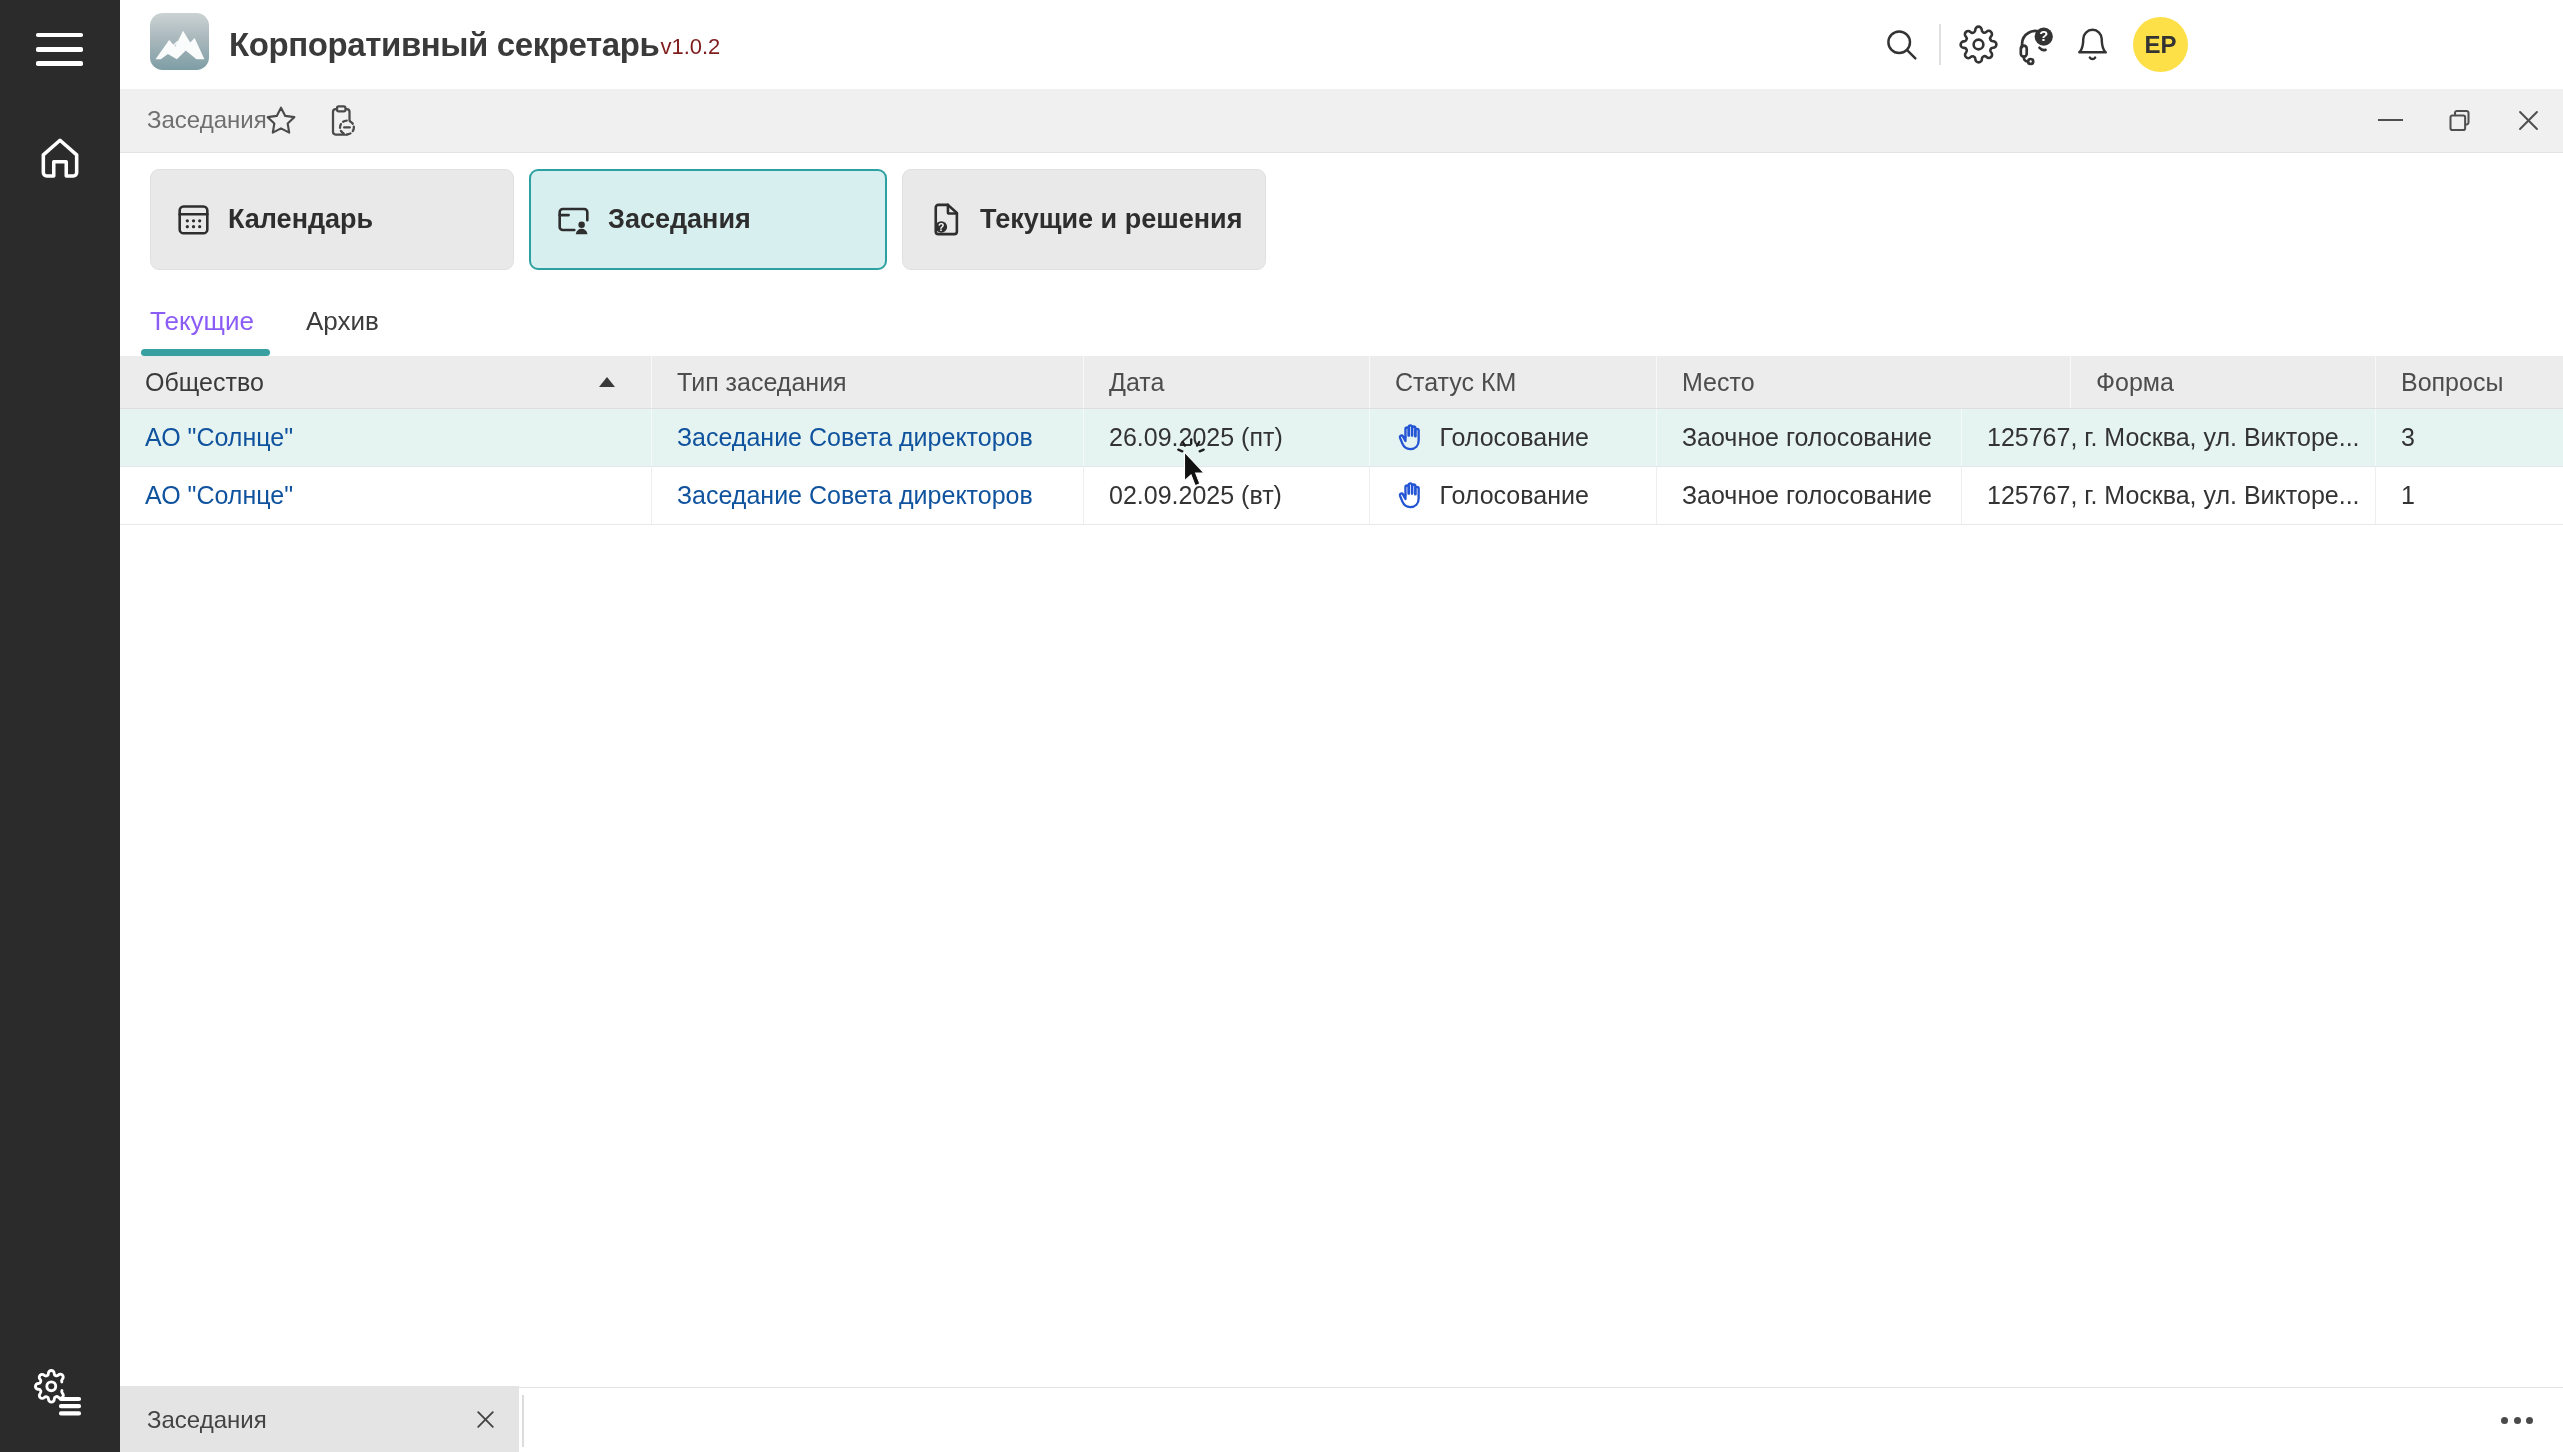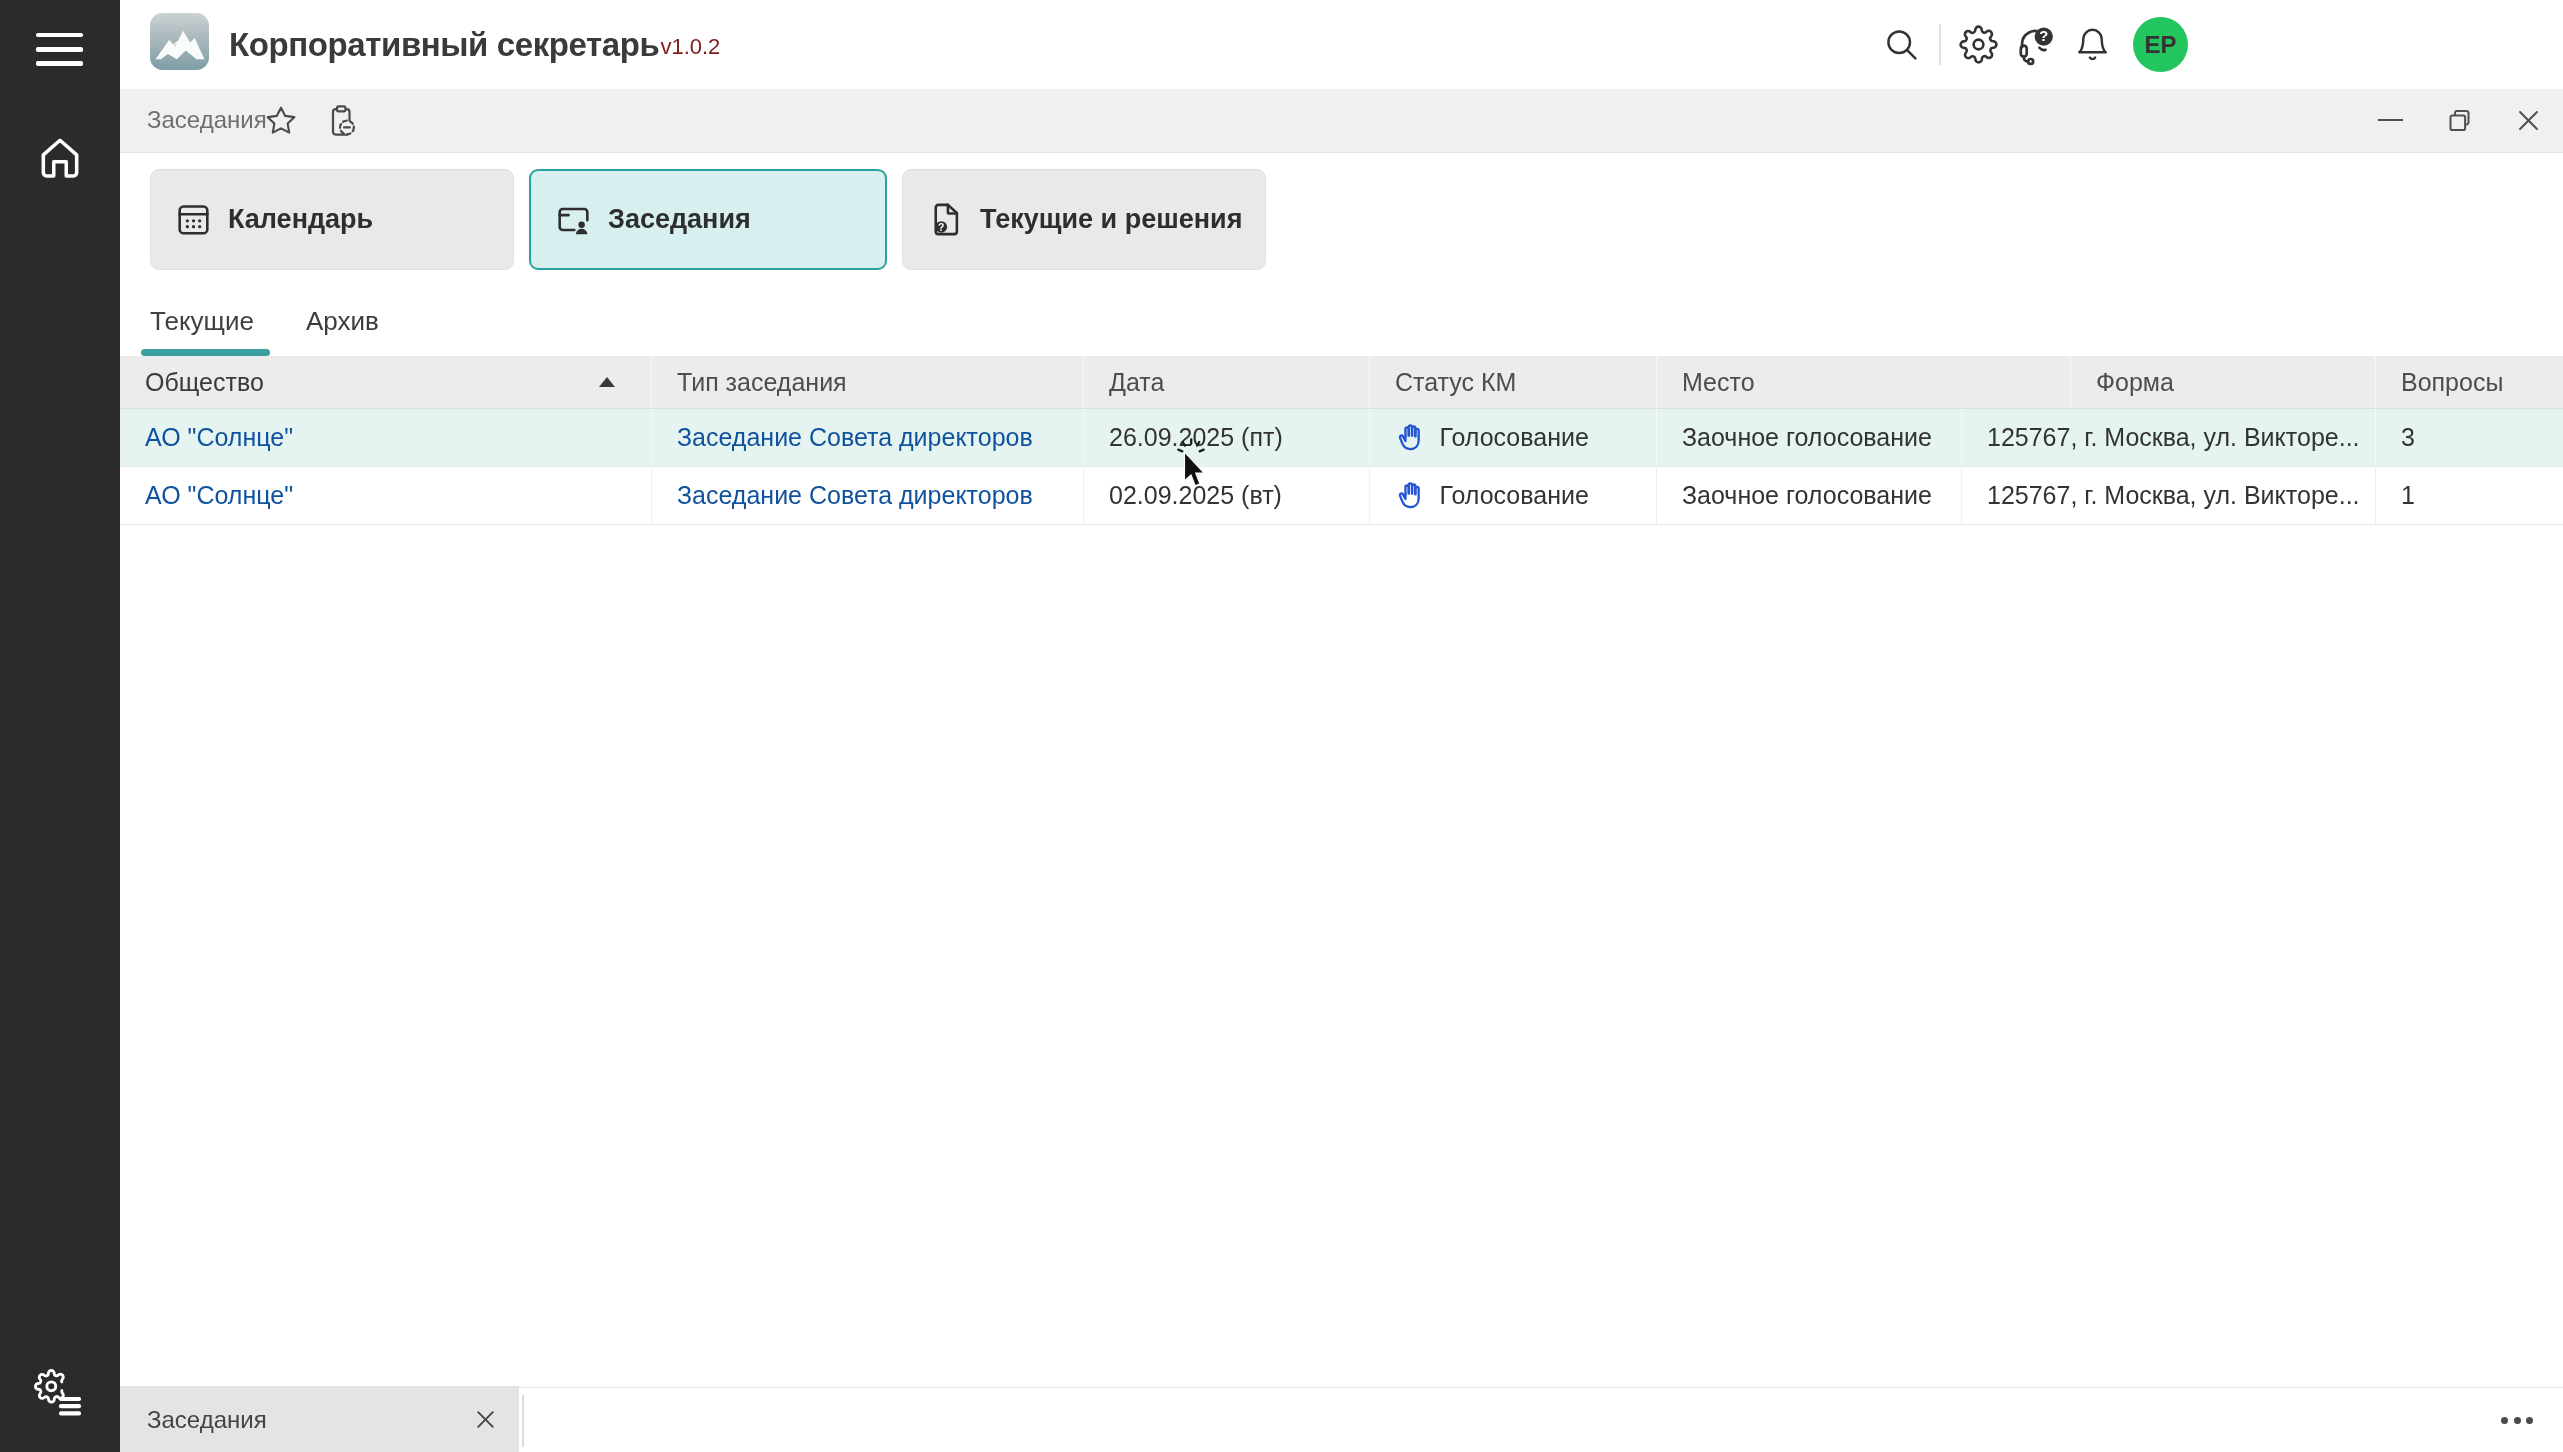--- a/index.html
+++ b/index.html
@@ -17,21 +17,21 @@
   
   .header{position:absolute;left:120px;top:0;width:2098px;height:89px;background:#fff;}
   .logo{position:absolute;left:30px;top:13.3px;width:59px;height:57px;border-radius:12.5px;
         background:linear-gradient(180deg,#ccd2d4 0%,#a9b8bc 45%,#7e9da5 100%);overflow:hidden;}
   .app-title{position:absolute;left:109px;top:0;height:89px;display:flex;align-items:center;}
   .app-title .t{font-size:33px;font-weight:700;color:#3a3a3a;letter-spacing:-0.4px;}
   .app-title .v{font-size:22px;color:#7f1d1d;margin-left:1px;margin-top:5.3px;}
   .hdr-right{position:absolute;right:0;top:0;height:89px;display:flex;align-items:center;}
   .hicon{width:57px;height:57px;display:flex;align-items:center;justify-content:center;color:#333;cursor:pointer;}
   .hdr-divider{width:1.8px;height:41px;background:#e0e0e0;margin:0 9px;}
-  .avatar{width:55px;height:55px;border-radius:50%;background:#22c55e;display:flex;align-items:center;justify-content:center;
+  .avatar{width:55px;height:55px;border-radius:50%;background:#fde047;display:flex;align-items:center;justify-content:center;
           font-size:24px;font-weight:700;color:#333;margin-left:12.5px;margin-right:30px;cursor:pointer;}
 
   
   .toolbar{position:absolute;left:120px;top:89px;width:2443px;height:64px;background:#f0f0f0;border-bottom:1.8px solid #e3e3e3;box-sizing:border-box;}
   .tb-title{position:absolute;left:27px;top:0;height:62px;display:flex;align-items:center;font-size:24px;color:#6f6f6f;}
   .tb-icon{position:absolute;top:13.3px;width:37px;height:37px;color:#4a4a4a;display:flex;align-items:center;justify-content:center;cursor:pointer;}
   .tb-star{left:142px;}
   .tb-clip{left:203px;}
   .win-btns{position:absolute;right:0;top:0;height:62px;display:flex;align-items:center;}
   .win-btn{width:69px;height:62px;display:flex;align-items:center;justify-content:center;color:#4f4f4f;cursor:pointer;}
@@ -44,21 +44,21 @@
   .ntab .nicon{width:39px;height:39px;color:#2e2e2e;flex:none;display:flex;align-items:center;justify-content:center;}
   .ntab .nlabel{font-size:27px;font-weight:600;color:#2e2e2e;margin-left:15px;white-space:nowrap;}
   .ntab.t1{left:150px;width:364px;}
   .ntab.t2{left:529px;width:358px;background:#d8efef;border:2.7px solid #2da1a1;}
   .ntab.t3{left:902px;width:364px;}
 
   
   .subtabs{position:absolute;left:150px;top:301px;height:55px;display:flex;}
   .stab{position:relative;font-size:26px;color:#3c3c3c;padding:5.3px 0 16px 0;cursor:pointer;white-space:nowrap;}
   .stab.first{margin-right:52px;}
-  .stab.active{color:#404040;}
+  .stab.active{color:#8b5cf6;}
   .stab.active::after{content:"";position:absolute;left:-9px;right:-16px;bottom:0;height:7.1px;border-radius:3.6px;background:#38a0a0;}
 
   
   .table{position:absolute;left:120px;top:356px;width:2443px;}
   .thead{display:flex;height:53px;background:#ececec;border-bottom:1.8px solid #dedede;box-sizing:border-box;}
   .th{display:flex;align-items:center;padding-left:25px;box-sizing:border-box;font-size:25px;color:#4d4d4d;
       border-right:1.8px solid #f8f8f8;white-space:nowrap;overflow:hidden;cursor:pointer;}
   .th.c1{font-weight:400;color:#3a3a3a;}
   .sort-asc{width:0;height:0;border-left:8px solid transparent;border-right:8px solid transparent;border-bottom:10.7px solid #3a3a3a;
             margin-left:auto;margin-right:36px;}

